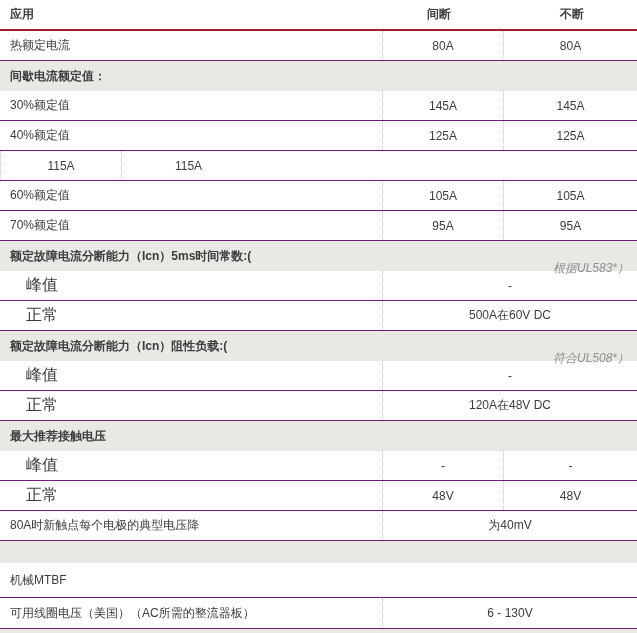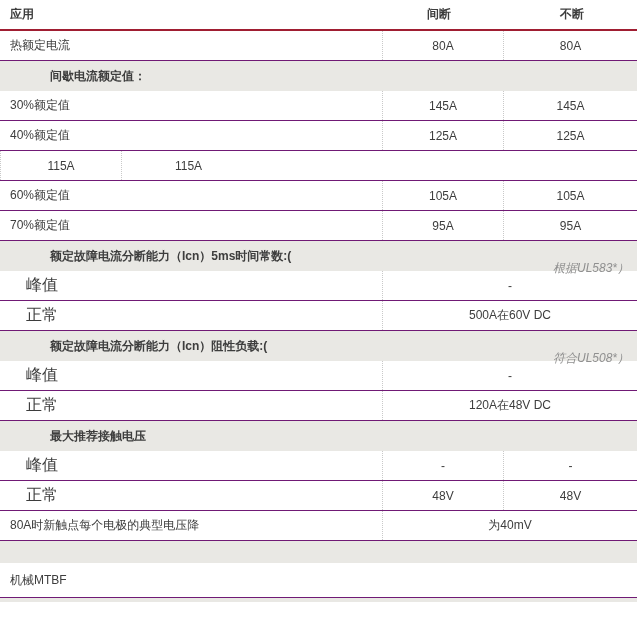--- a/index.html
+++ b/index.html
@@ -14,21 +14,21 @@
   .cell-label{width:382px;padding-left:10px;box-sizing:border-box;
       white-space:nowrap;overflow:hidden;}
   .cell-v2{width:121px;height:100%;display:flex;align-items:center;
       justify-content:center;border-left:1px dotted #c9c9c9;box-sizing:border-box;font-size:12px;}
   .cell-v3{width:134px;height:100%;display:flex;align-items:center;
       justify-content:center;border-left:1px dotted #c9c9c9;box-sizing:border-box;font-size:12px;}
   .hdr .cell-v2,.hdr .cell-v3{border-left:none;}
   .cell-span{width:255px;height:100%;display:flex;align-items:center;
       justify-content:center;border-left:1px dotted #c9c9c9;box-sizing:border-box;font-size:12px;}
   .section{background:#e9e8e4;border-bottom:none;font-weight:bold;}
-  .section .cell-label{width:auto;flex:1;margin-left:40px;}
+  .section .cell-label{width:auto;flex:1;}
   .section .note{font-weight:normal;font-style:italic;color:#8f8f8f;
       padding-right:8px;font-size:12px;white-space:nowrap;margin-top:24px;}
   .sub .cell-label{padding-left:26px;font-size:16px;}
   .gray-band{height:22px;background:#e9e8e4;border-bottom:none;}
   .row-tall{height:35px;}
   .row-coil{height:31px;}
   .bottom-sliver{height:4px;background:#e9e8e4;border-bottom:none;}
 </style>
 </head>
 <body>
@@ -130,16 +130,20 @@
     <div class="cell-label">80A时新触点每个电极的典型电压降</div>
     <div class="cell-span">为40mV</div>
   </div>
 
   <div class="row gray-band"></div>
 
   <div class="row row-tall">
     <div class="cell-label">机械MTBF</div>
   </div>
 
+  <div class="row row-coil">
+    <div class="cell-label">可用线圈电压（美国）（AC所需的整流器板）</div>
+    <div class="cell-span">6 - 130V</div>
+  </div>
 
   <div class="bottom-sliver"></div>
 
 </div>
 
 </body></html>

